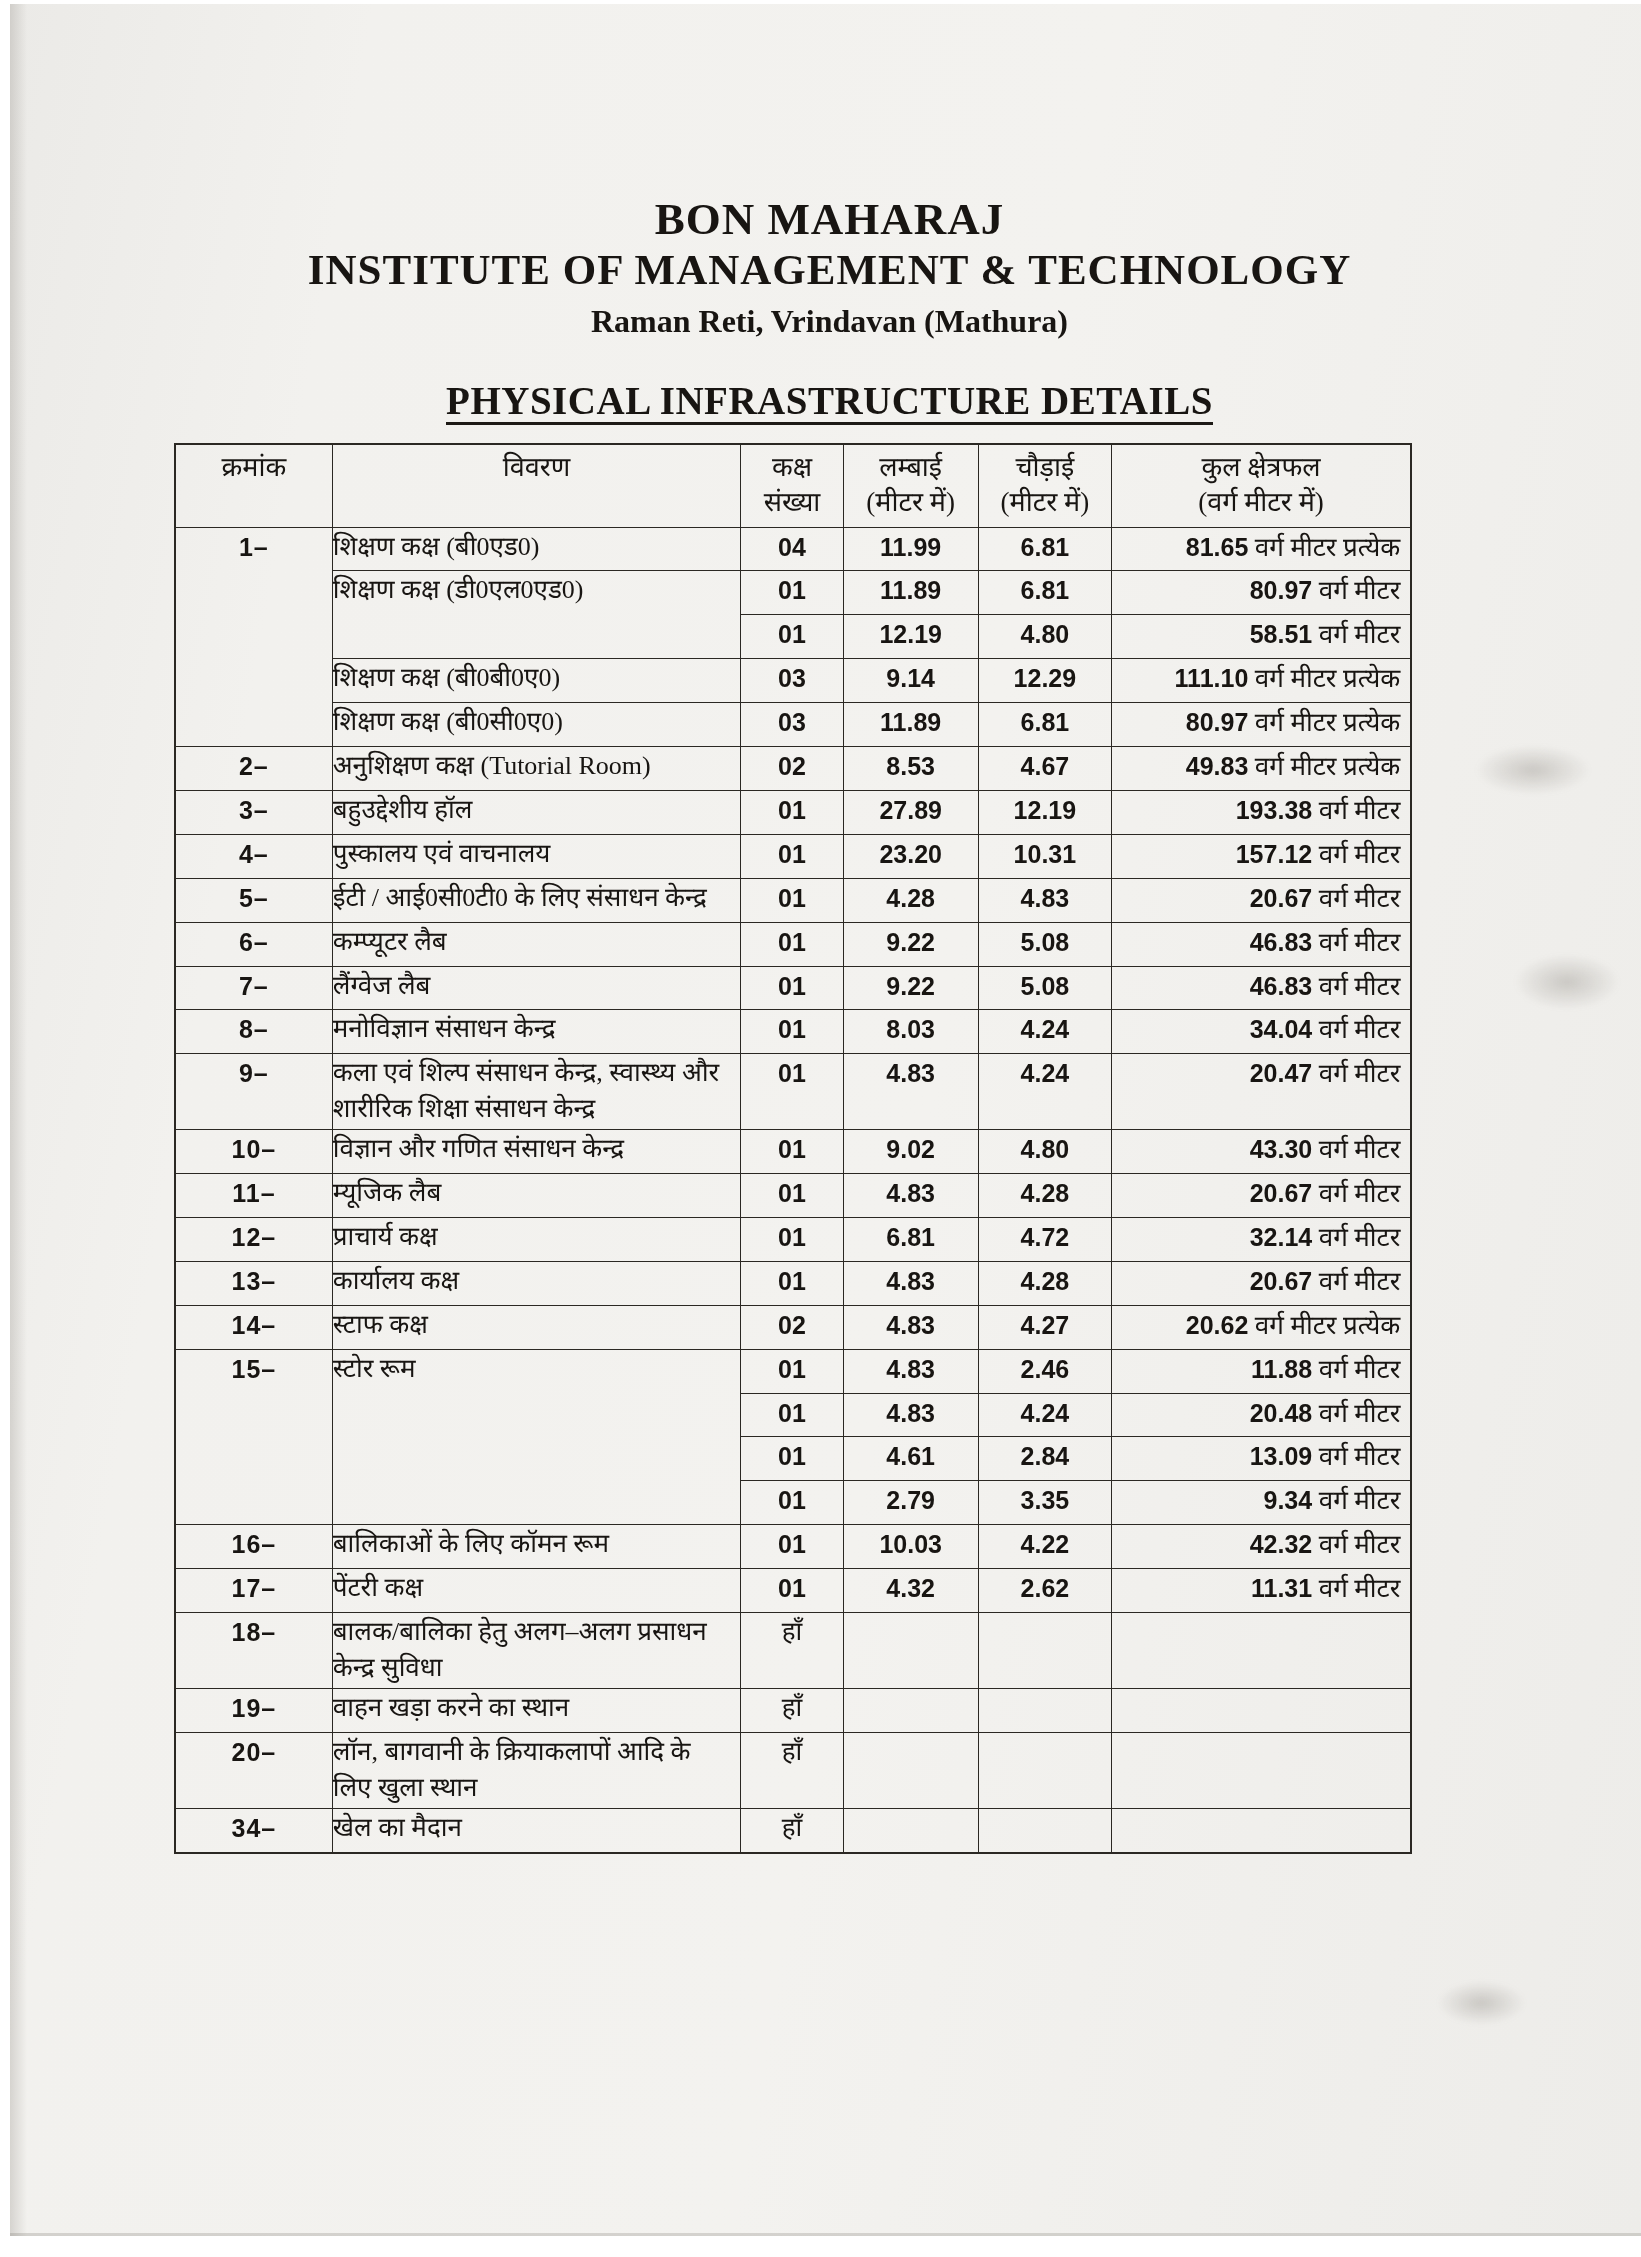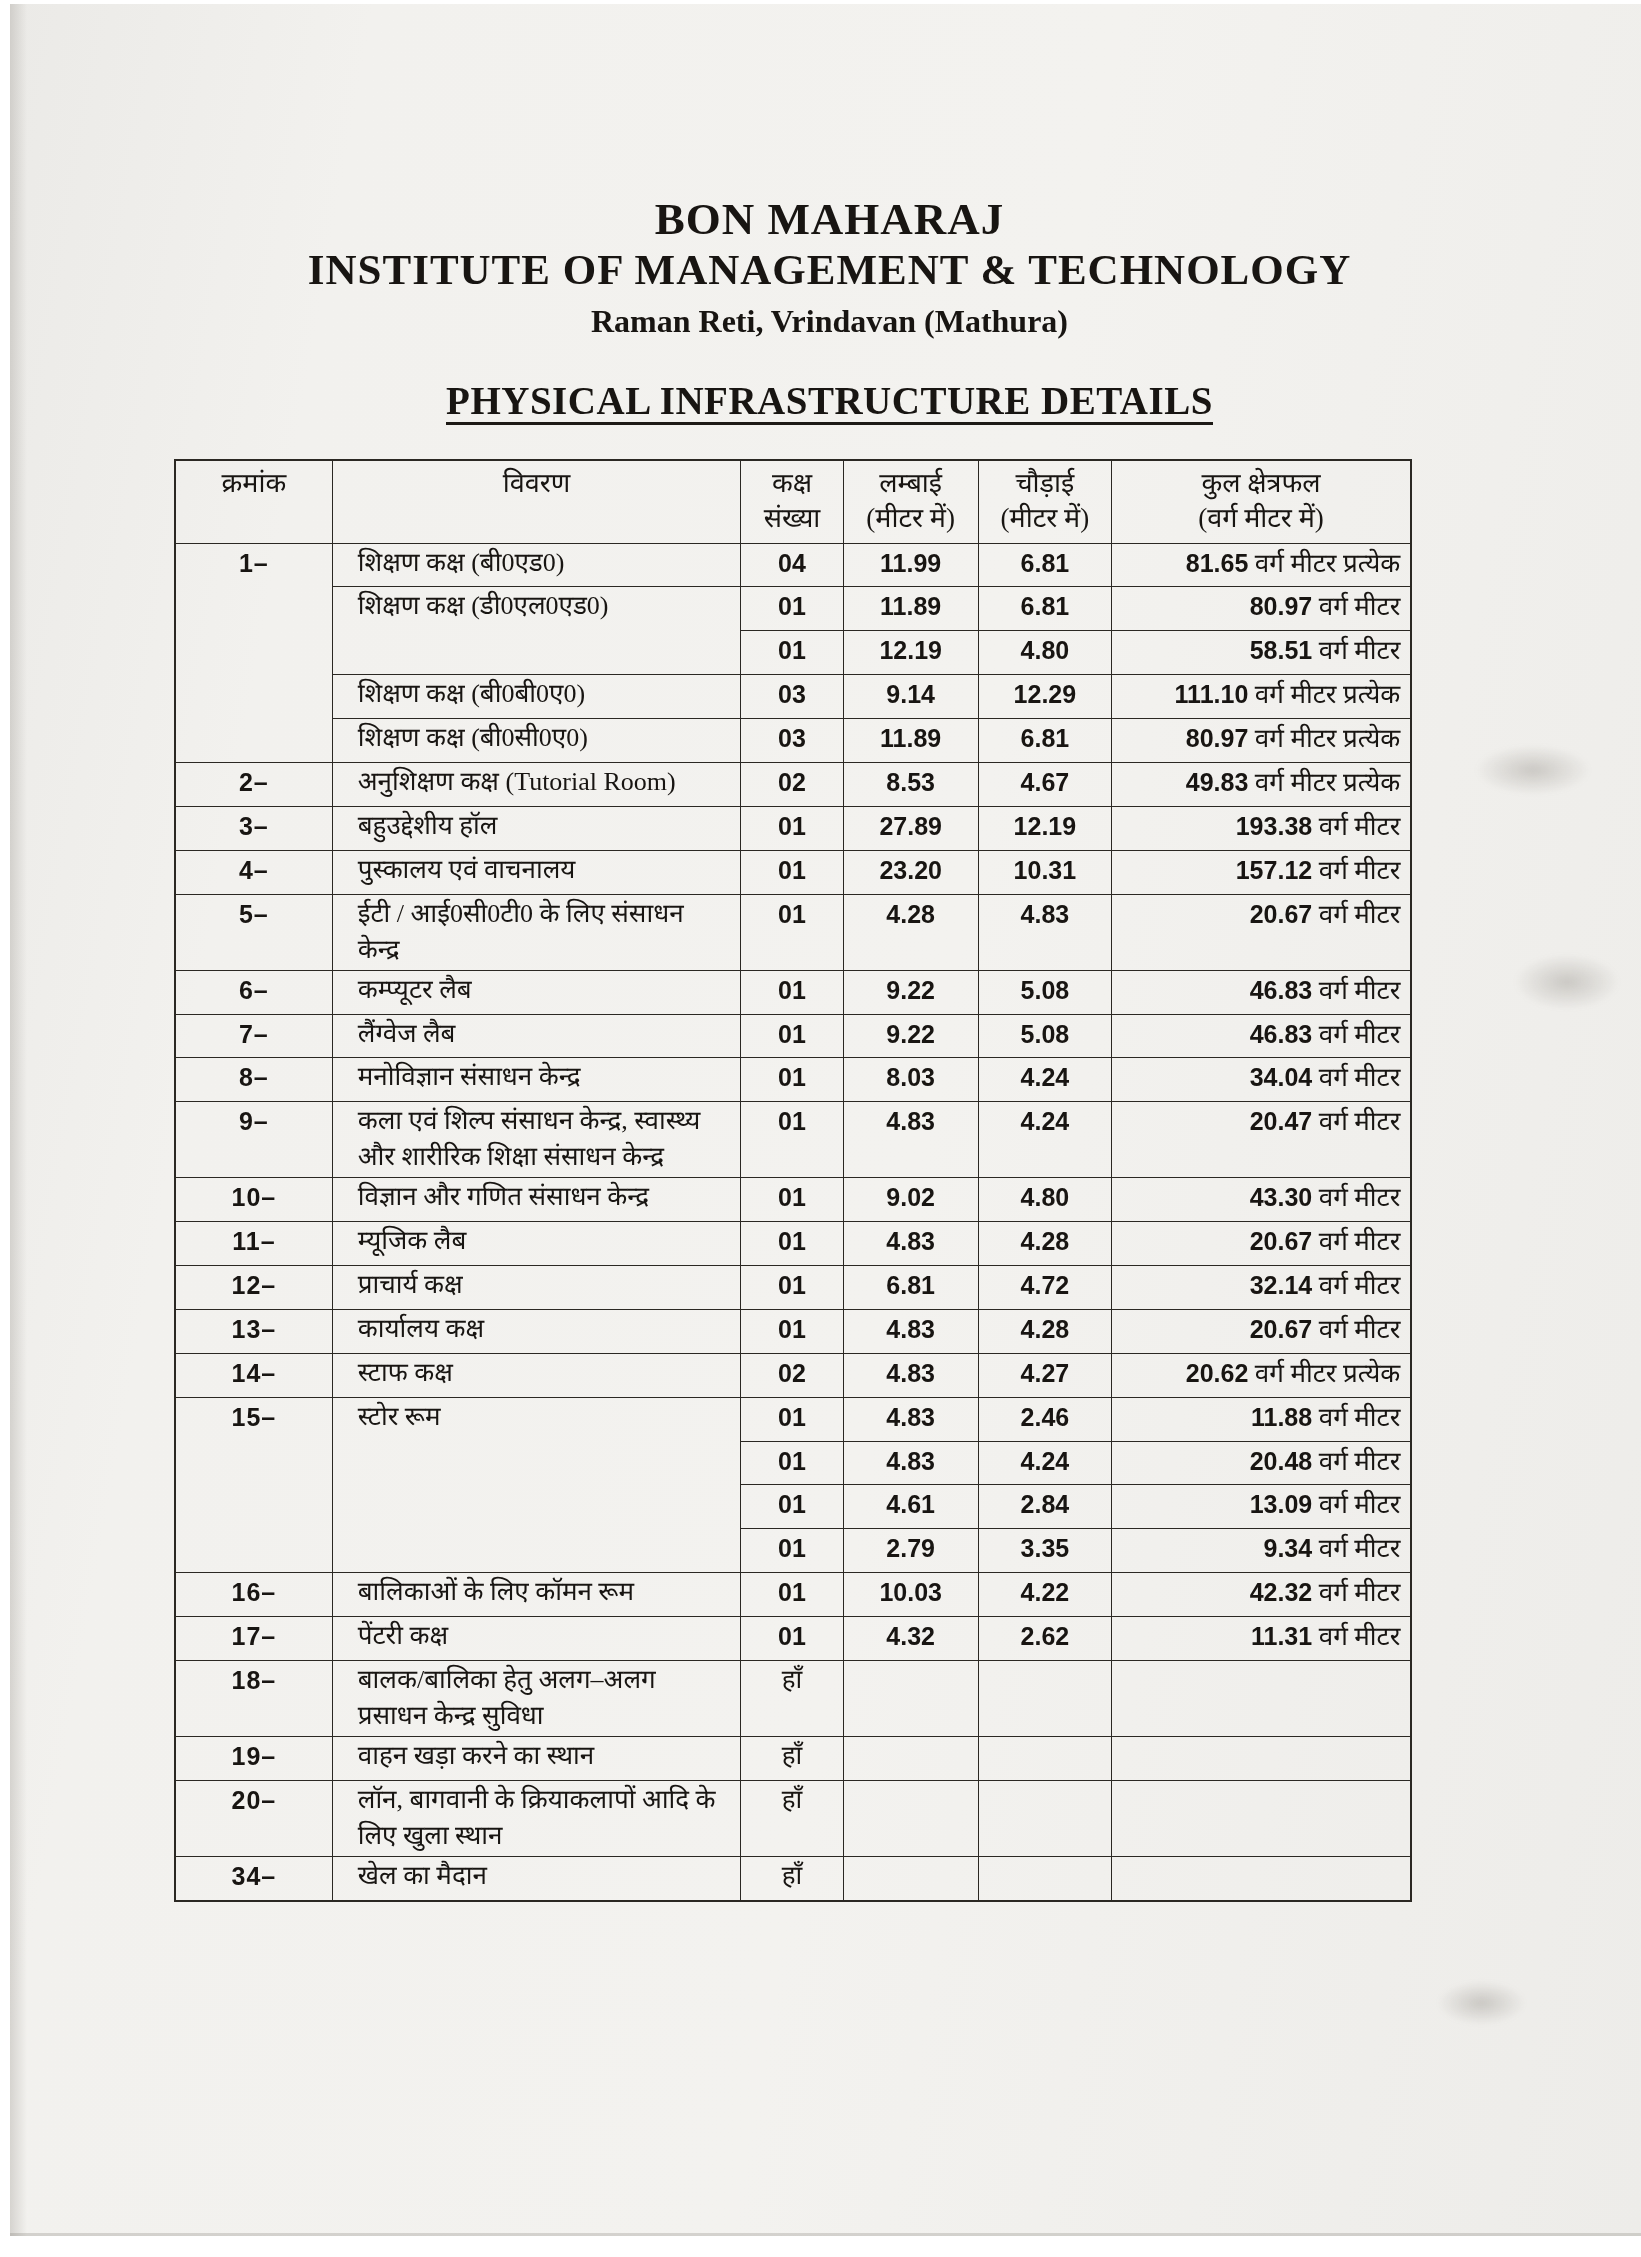--- a/index.html
+++ b/index.html
@@ -53,21 +53,21 @@
     position: absolute; left: 0; right: 0; top: 378px;
     font-size: 39px; font-weight: 700; letter-spacing: 0.5px;
   }
   .doc-title span {
     border-bottom: 3.9px solid #1d1a16;
     padding-bottom: 0;
   }
 
   
   table.infra {
-    position: absolute; left: 174px; top: 459px;
+    position: absolute; left: 174px; top: 443px;
     width: 1238px;
     border-collapse: collapse;
     table-layout: fixed;
     background: transparent;
     border-radius: 24px;
   }
   table.infra th, table.infra td {
     border: 1.9px solid #2b2823;
     overflow: hidden;
   }
@@ -82,21 +82,21 @@
     white-space: pre-line;
   }
   tbody td {
     height: 40px;
     font-size: 26px;
     line-height: 36px;
     padding: 1px 9.7px 1.9px;
     vertical-align: top;
     text-align: center;
   }
-  tbody td.c1 { text-align: left; padding-left: 25px; }
+  tbody td.c1 { text-align: left; padding-left: 0; }
   tbody td.c5 { text-align: right; padding-left: 11.6px; }
   tbody td.num,
   tbody td span.num {
     font-family: "Liberation Sans", sans-serif;
     font-weight: 700;
     font-size: 25px;
   }
   tbody td.c0 {
     font-family: "Liberation Sans", sans-serif;
     font-weight: 700;

